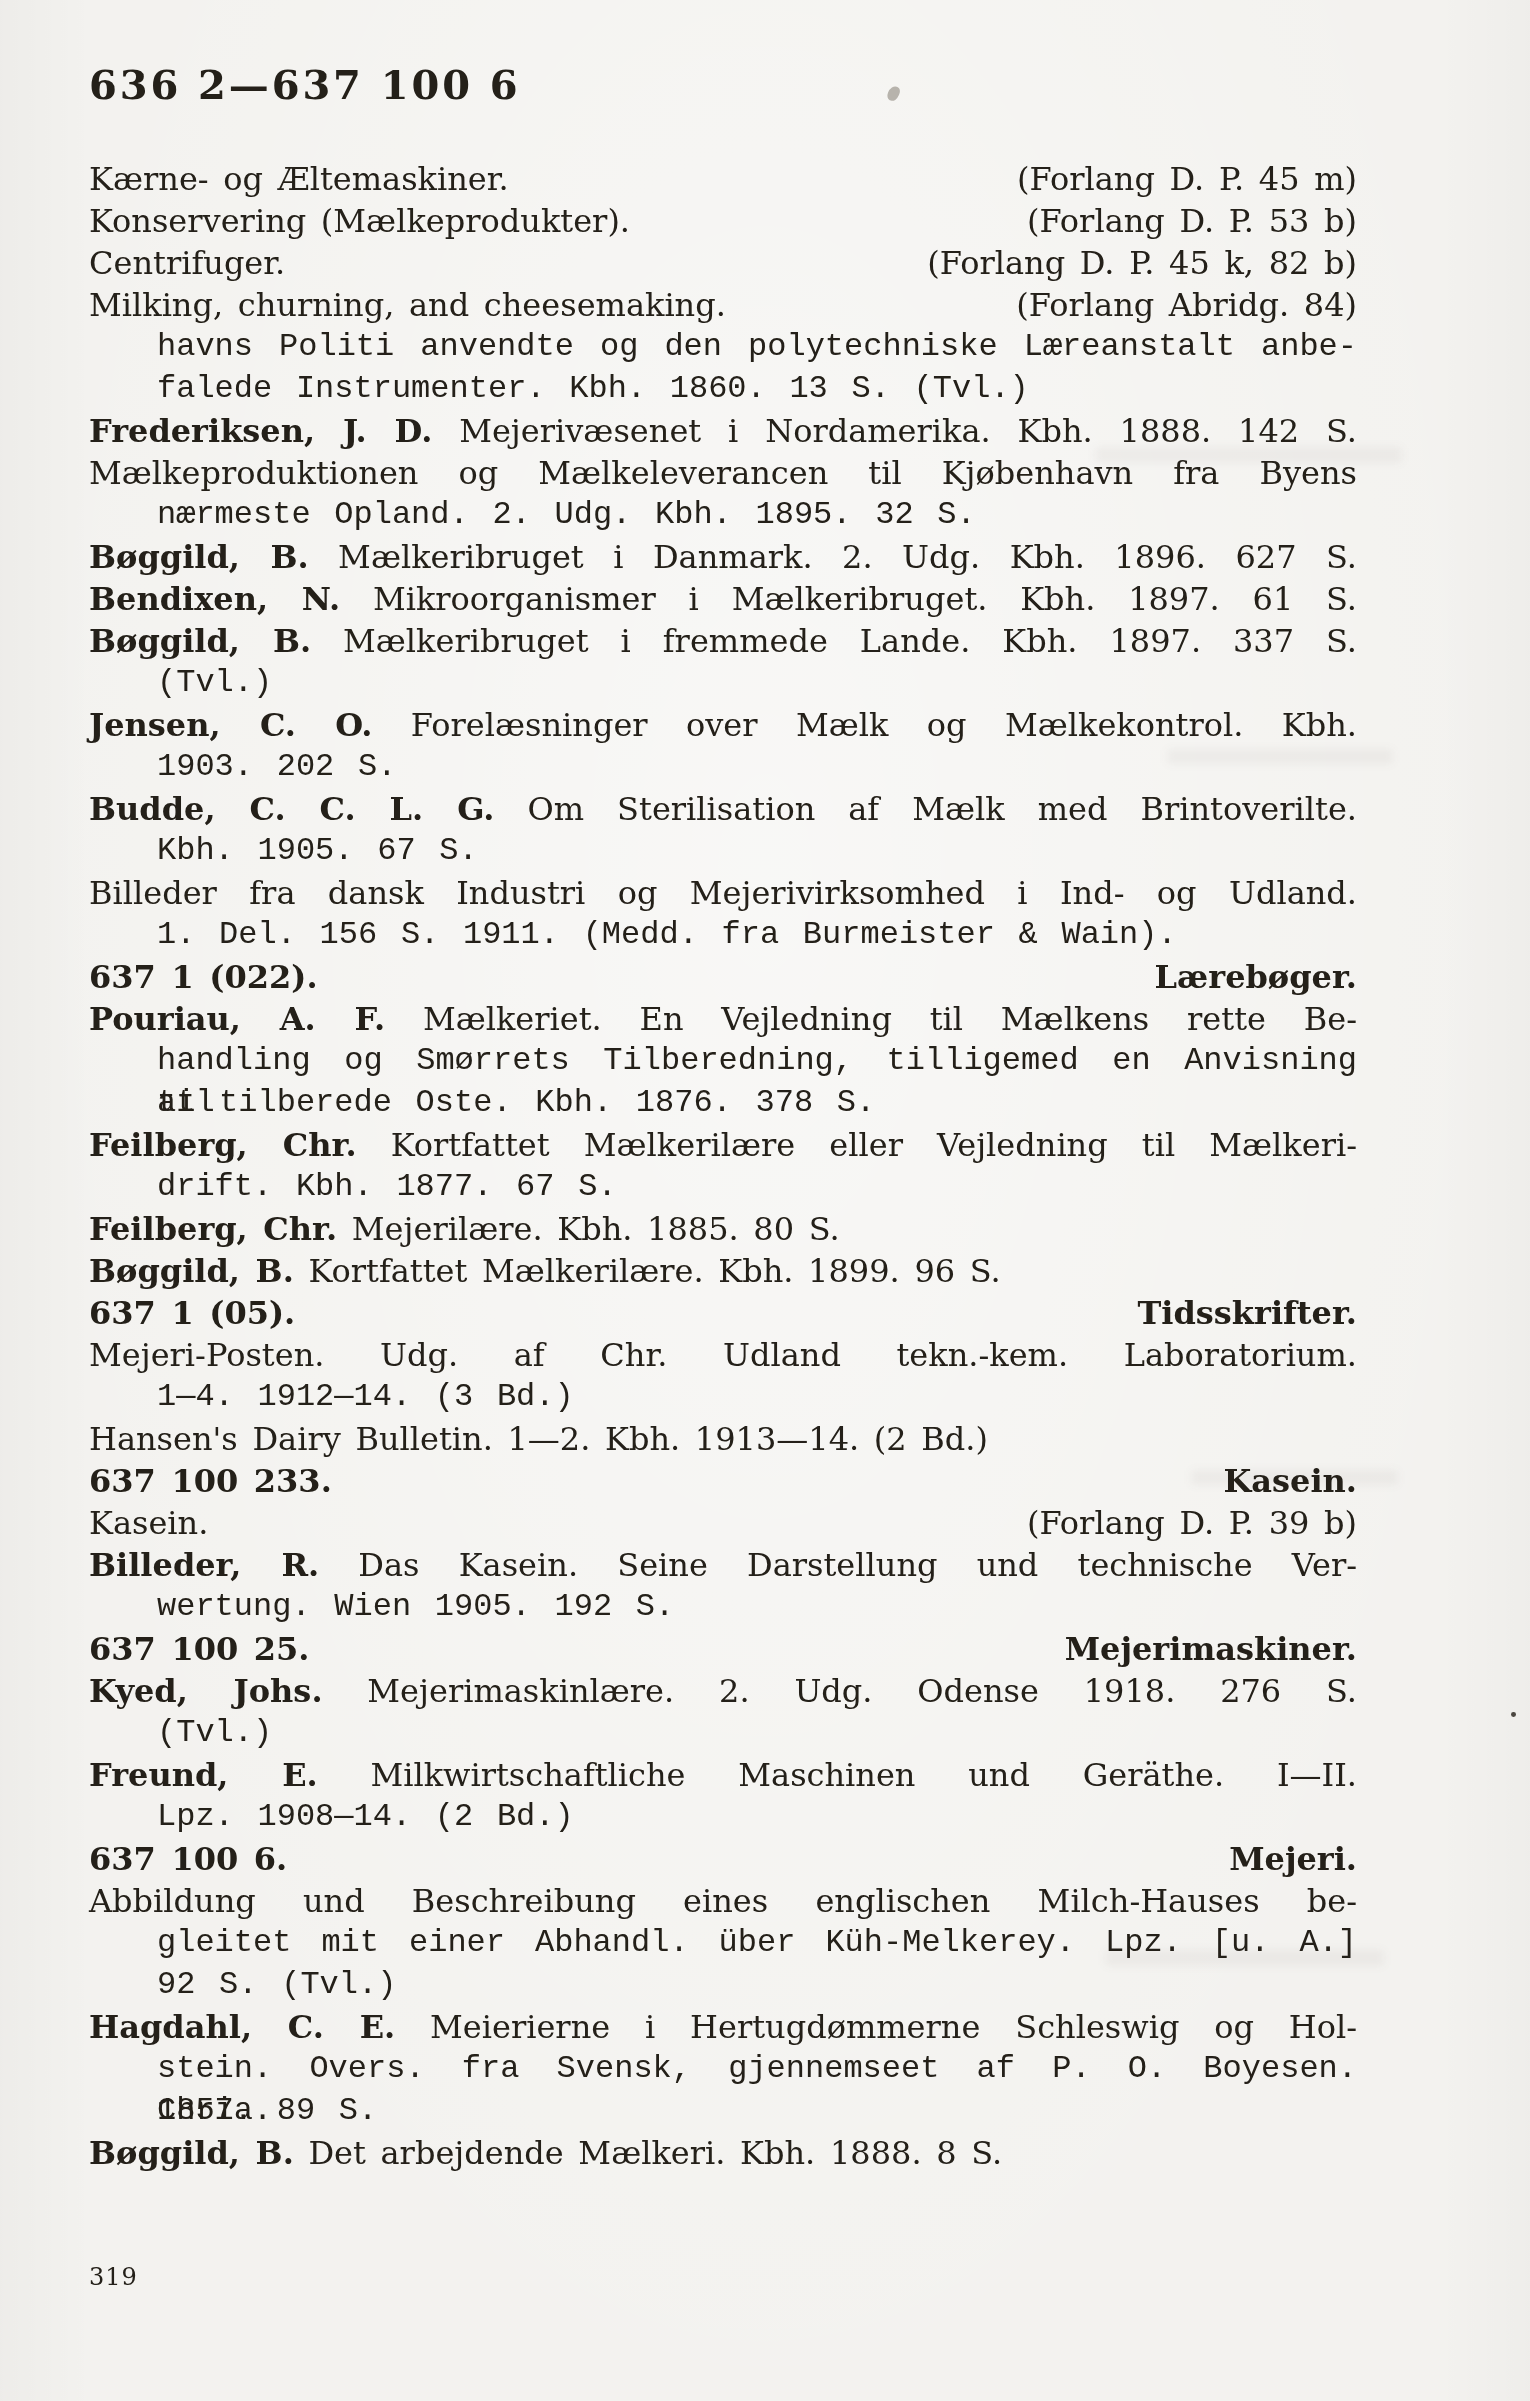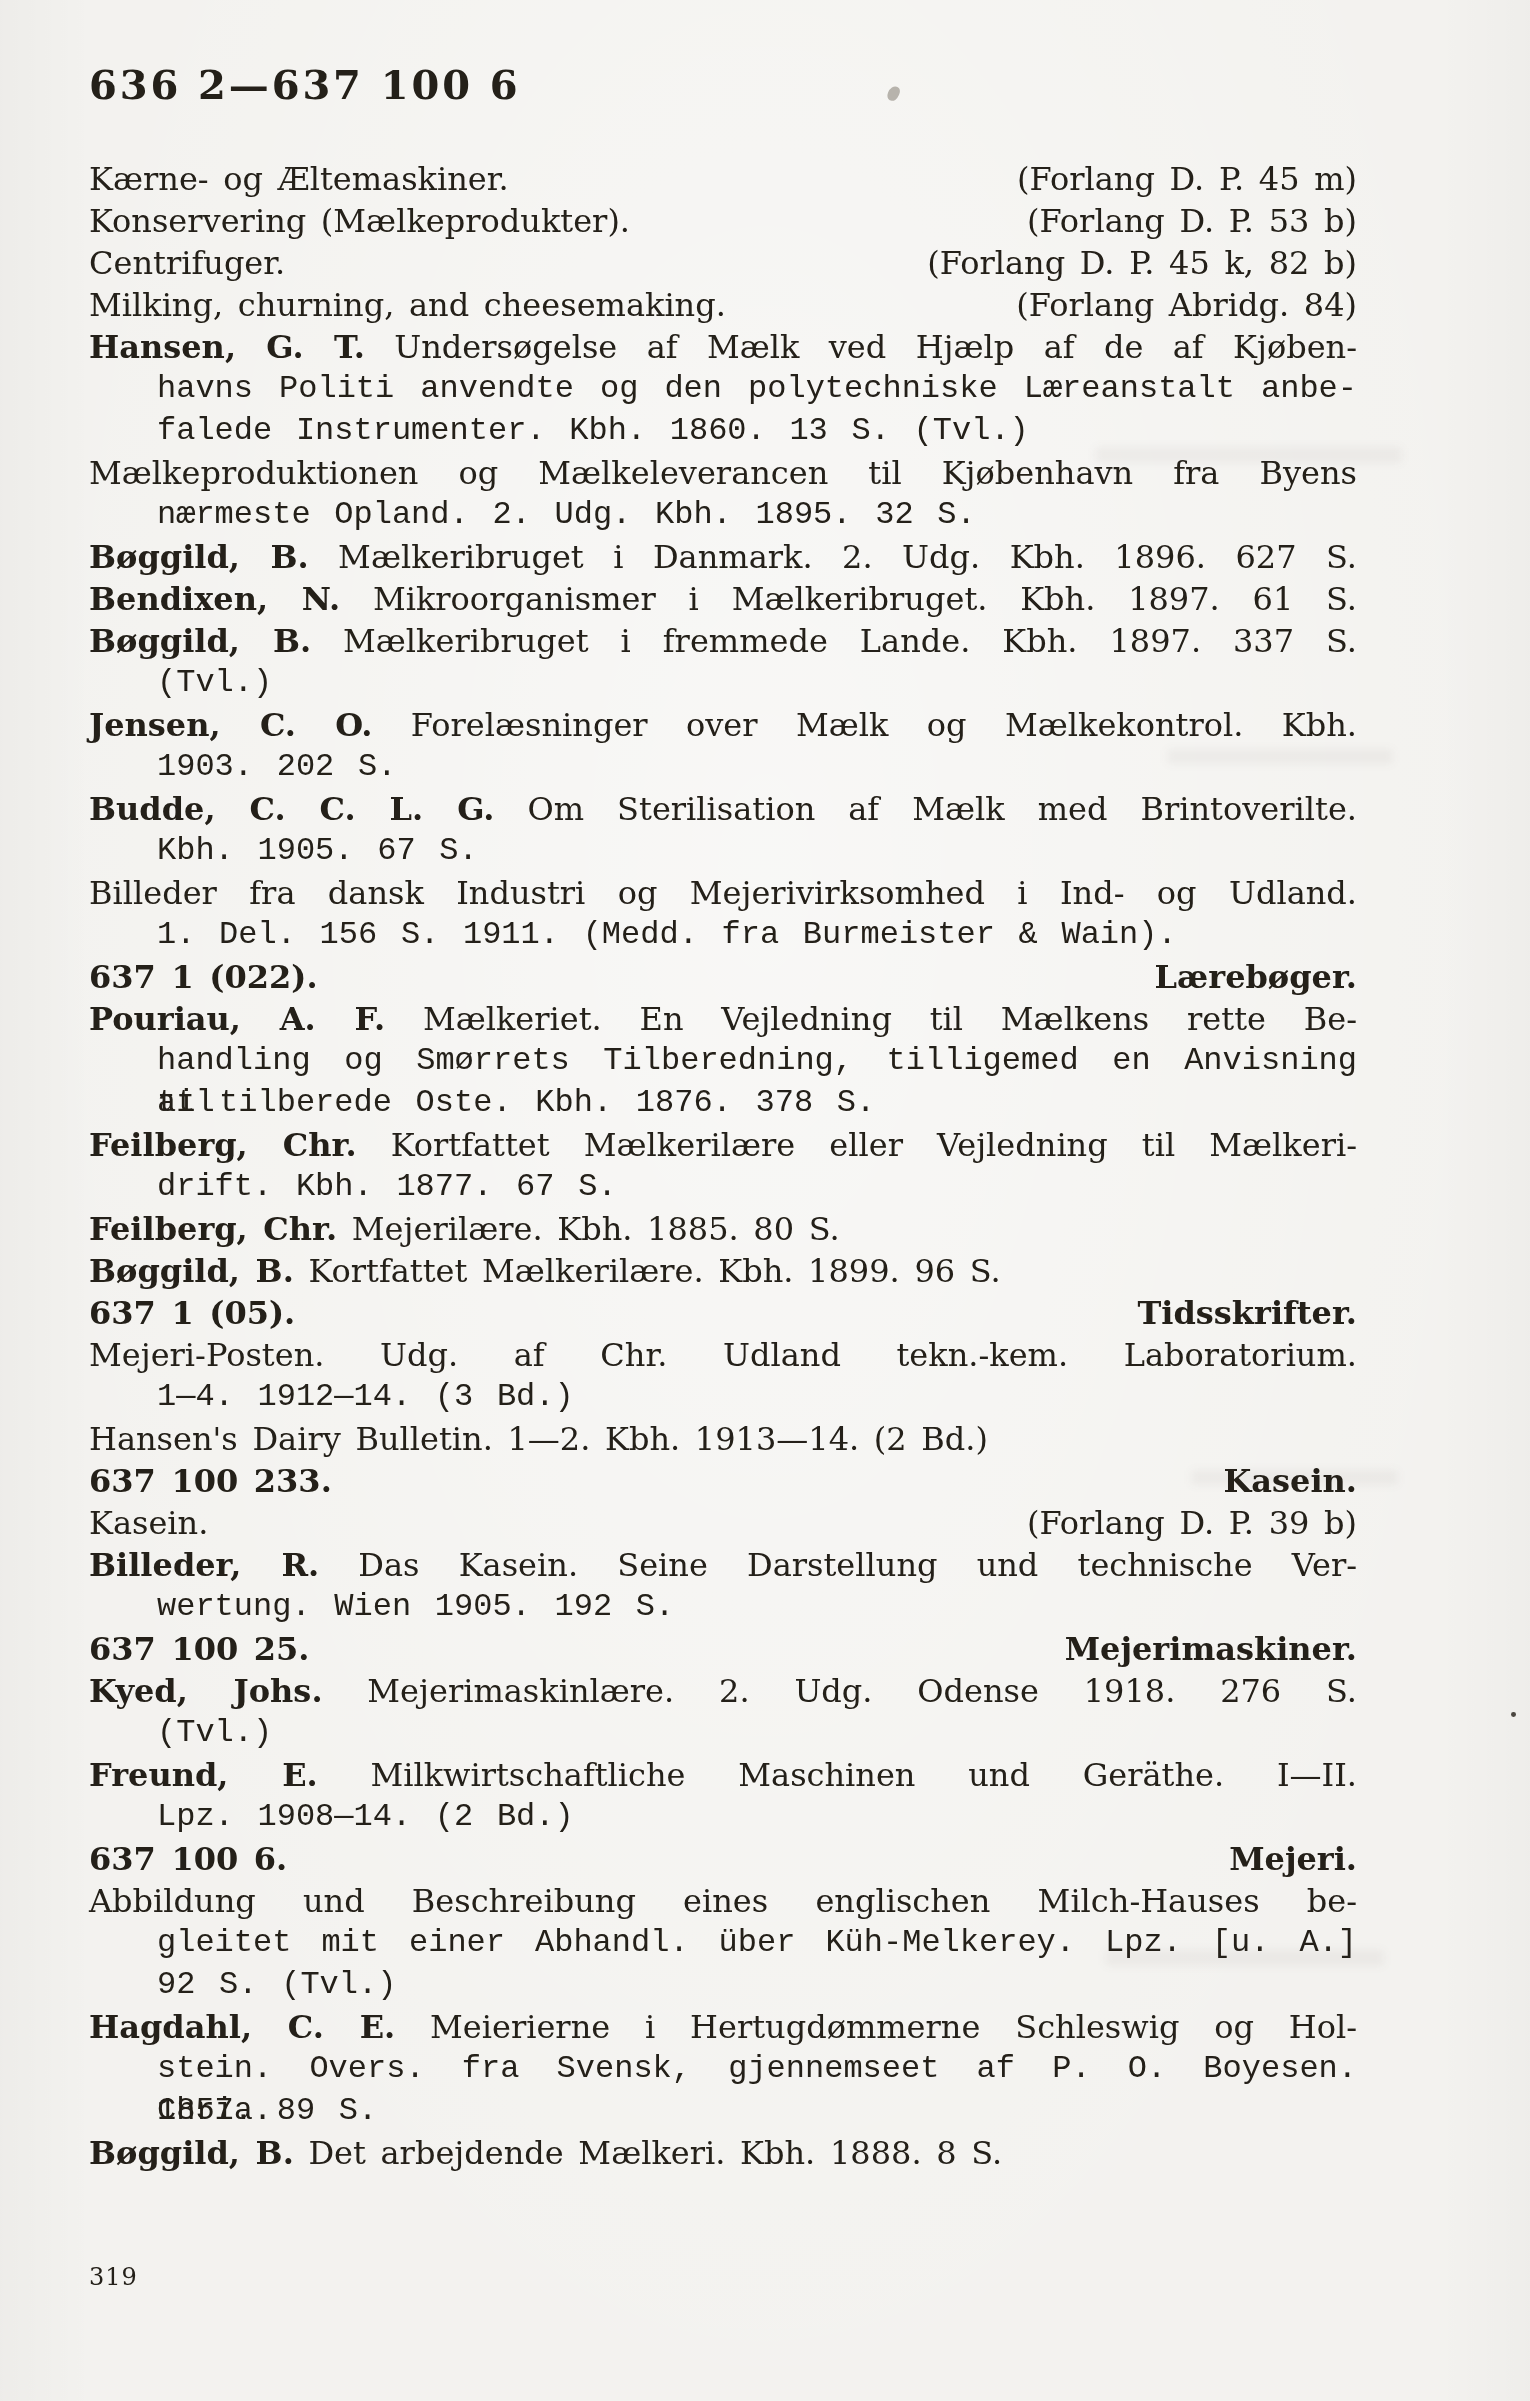--- a/index.html
+++ b/index.html
@@ -103,23 +103,23 @@
         <span>(Forlang D. P. 53 b)</span>
       </div>
       <div class="line split">
         <span><span>Centrifuger.</span></span>
         <span>(Forlang D. P. 45 k, 82 b)</span>
       </div>
       <div class="line split">
         <span><span>Milking, churning, and cheesemaking.</span></span>
         <span>(Forlang Abridg. 84)</span>
       </div>
-      <div class="line justify"><span class="b">Hansen, G. T.</span><span> Undersøgelse af Mælk ved Hjælp af de af Kjøben-</span></div>
       <div class="line indent justify"><span>havns Politi anvendte og den polytechniske Læreanstalt anbe-</span></div>
       <div class="line indent"><span>falede Instrumenter. Kbh. 1860. 13 S. (Tvl.)</span></div>
+      <div class="line justify"><span class="b">Frederiksen, J. D.</span><span> Mejerivæsenet i Nordamerika. Kbh. 1888. 142 S.</span></div>
       <div class="line justify"><span>Mælkeproduktionen og Mælkeleverancen til Kjøbenhavn fra Byens</span></div>
       <div class="line indent"><span>nærmeste Opland. 2. Udg. Kbh. 1895. 32 S.</span></div>
       <div class="line justify"><span class="b">Bøggild, B.</span><span> Mælkeribruget i Danmark. 2. Udg. Kbh. 1896. 627 S.</span></div>
       <div class="line justify"><span class="b">Bendixen, N.</span><span> Mikroorganismer i Mælkeribruget. Kbh. 1897. 61 S.</span></div>
       <div class="line justify"><span class="b">Bøggild, B.</span><span> Mælkeribruget i fremmede Lande. Kbh. 1897. 337 S.</span></div>
       <div class="line indent"><span>(Tvl.)</span></div>
       <div class="line justify"><span class="b">Jensen, C. O.</span><span> Forelæsninger over Mælk og Mælkekontrol. Kbh.</span></div>
       <div class="line indent"><span>1903. 202 S.</span></div>
       <div class="line justify"><span class="b">Budde, C. C. L. G.</span><span> Om Sterilisation af Mælk med Brintoverilte.</span></div>
       <div class="line indent"><span>Kbh. 1905. 67 S.</span></div>

